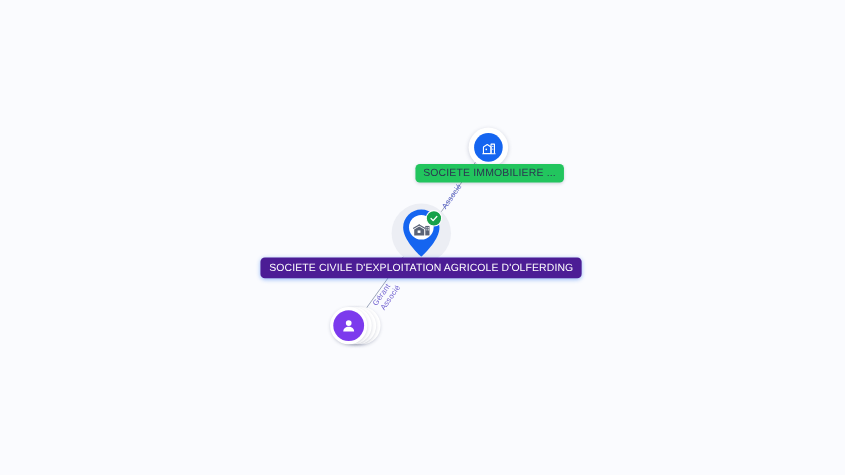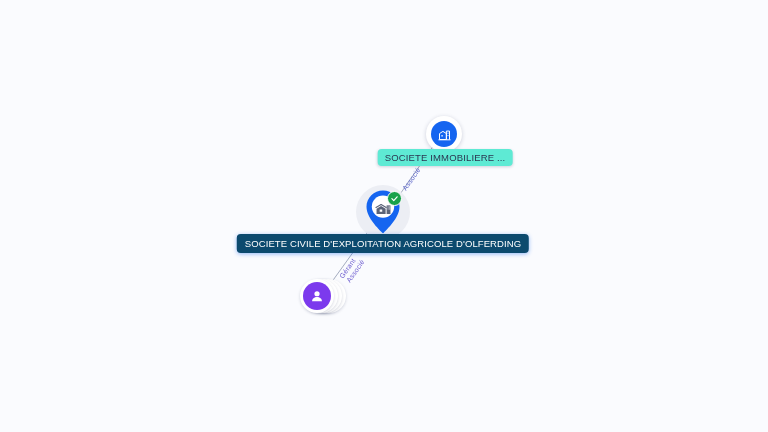--- a/index.html
+++ b/index.html
@@ -115,30 +115,30 @@
     align-items: center;
     justify-content: center;
     box-sizing: border-box;
   }
 
   
   .node-label {
     position: absolute;
     transform: translate(-50%, 0);
     white-space: nowrap;
-    background: #5eead4;
+    background: #22c55e;
     border-radius: 4px;
     padding: 3px 7px 3px 7px;
     font-size: 9.5px;
     letter-spacing: 0.15px;
     color: #2b3550;
     box-shadow: 0 1px 3px rgba(40,50,90,0.20);
   }
   .node-label.selected {
-    background: #0c4a6e;
+    background: #4c1d95;
     color: #ffffff;
     box-shadow: 0 1px 4px rgba(21,101,240,0.45);
     font-size: 9.5px;
     padding: 4px 8px;
     letter-spacing: 0.1px;
   }
 
   
   .edge-label {
     position: absolute;

